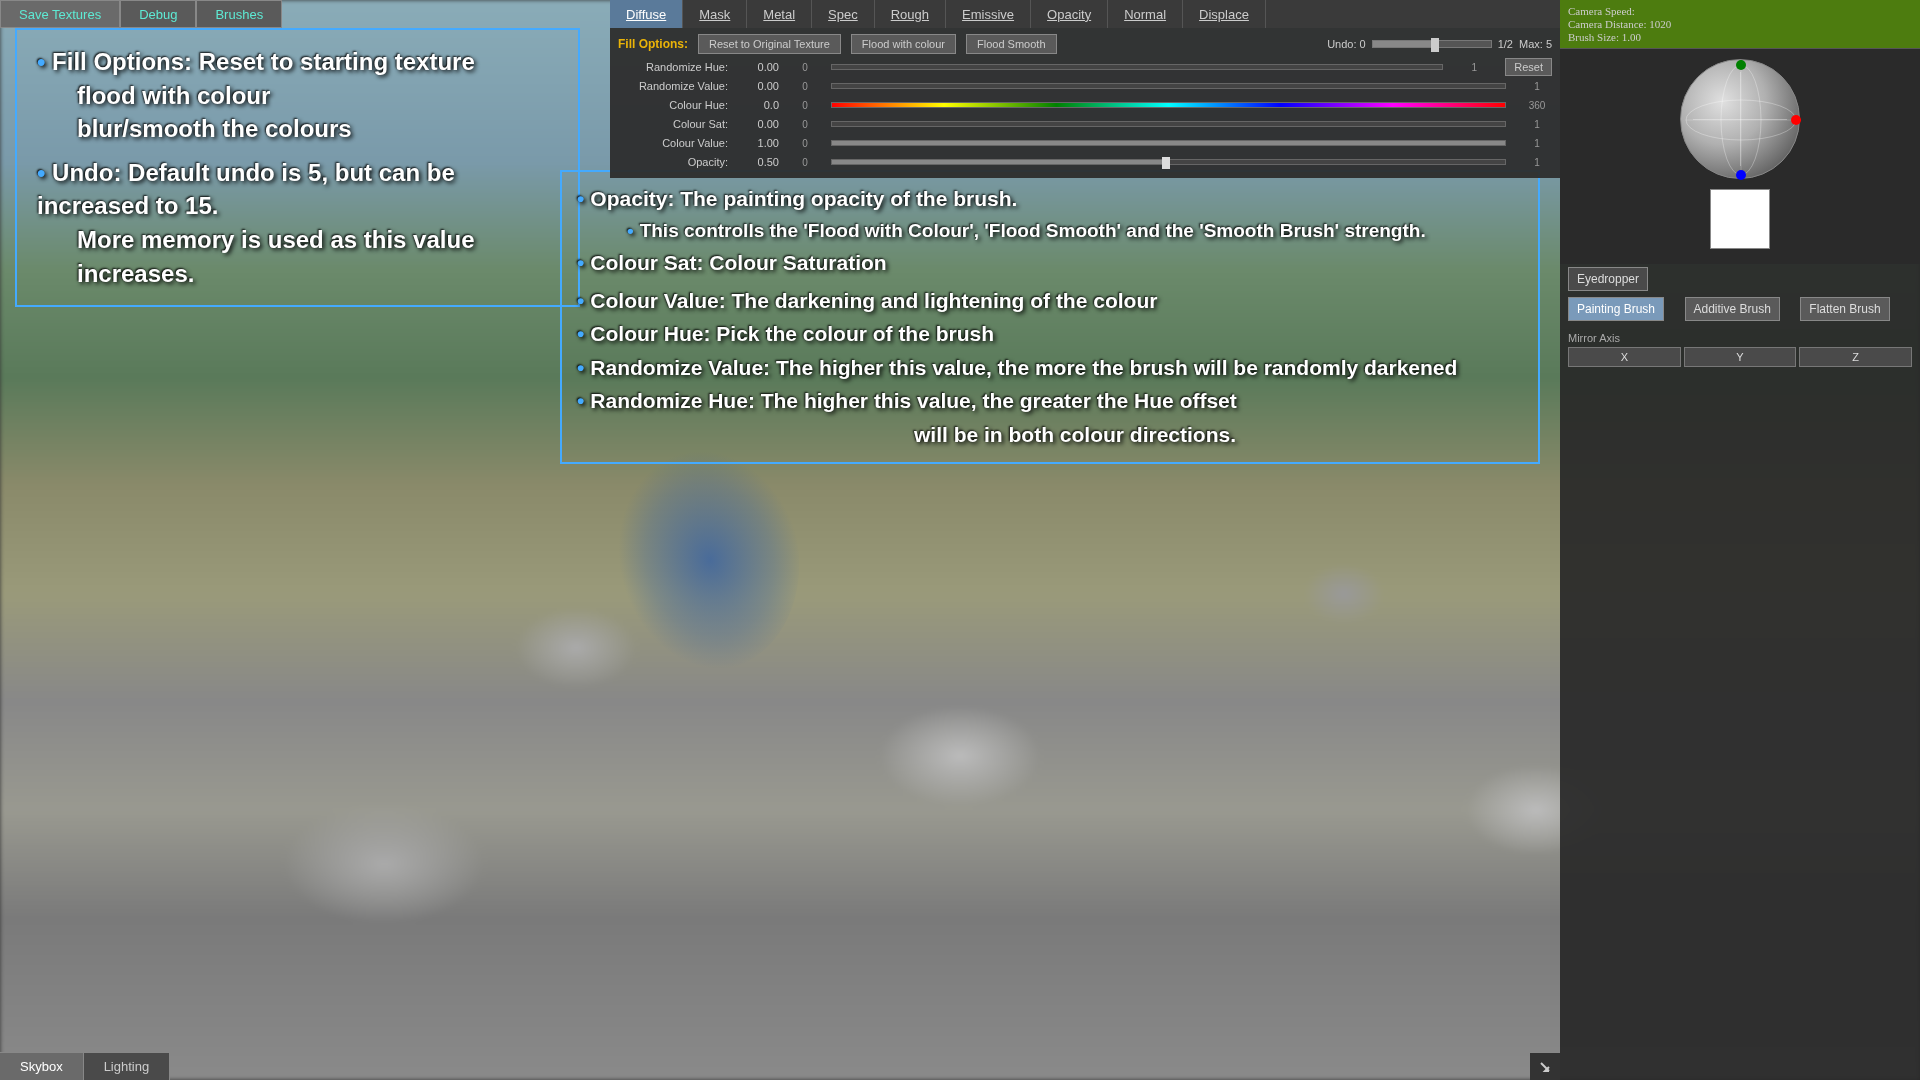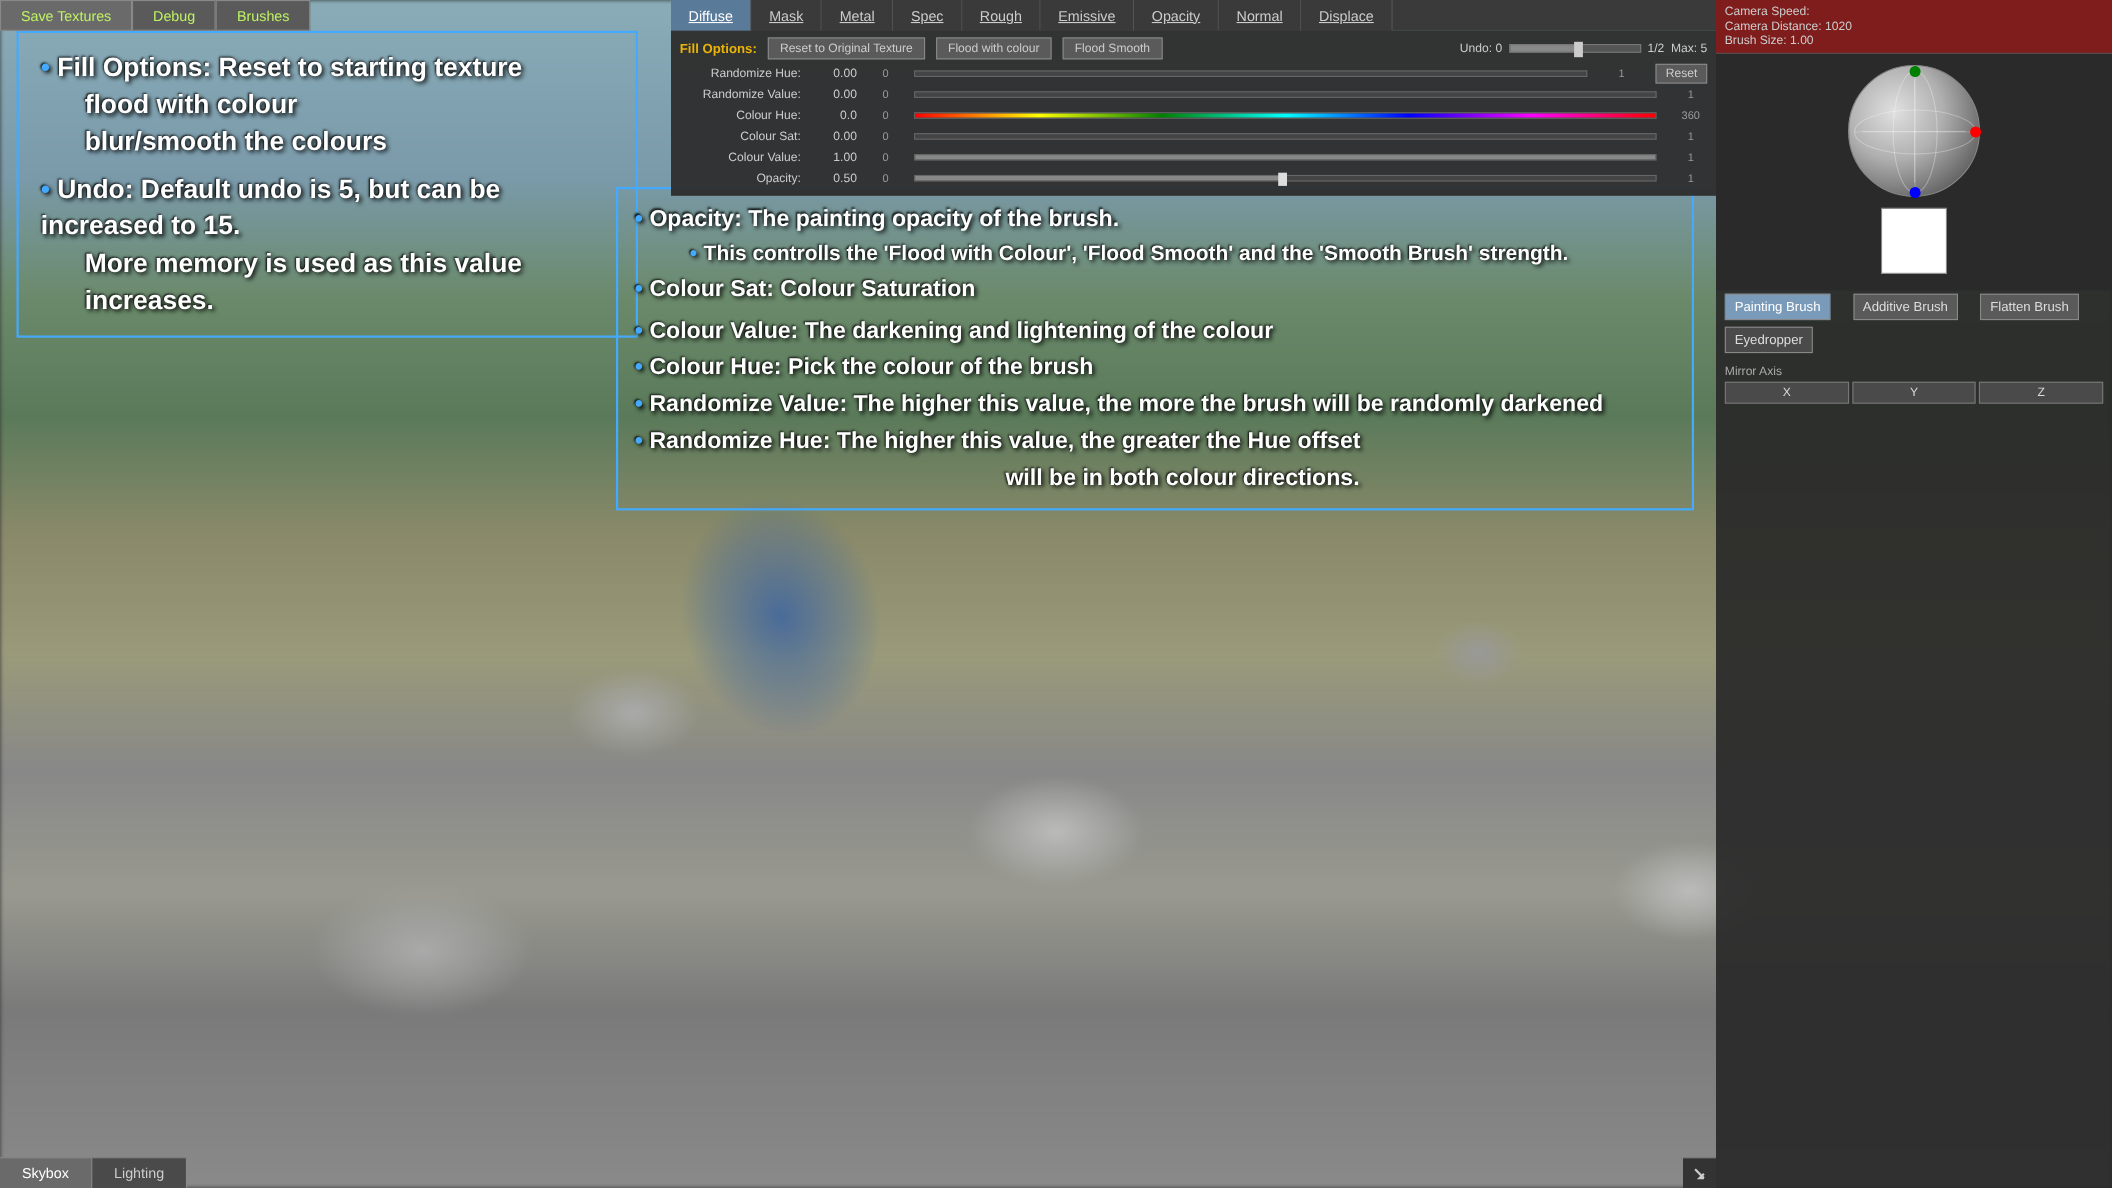--- a/index.html
+++ b/index.html
@@ -66,21 +66,21 @@
       width: 610px;
       height: 28px;
       display: flex;
       background: transparent;
       z-index: 100;
     }
 
     .toolbar-btn {
       padding: 0 18px;
       background: #5a5a5a;
-      color: #bef264;
+      color: #5eead4;
       font-size: 13px;
       border: 1px solid #888;
       cursor: pointer;
       display: flex;
       align-items: center;
       justify-content: center;
       white-space: nowrap;
     }
 
     .toolbar-btn:first-child {
@@ -126,21 +126,22 @@
       z-index: 100;
       display: flex;
       flex-direction: column;
     }
 
     #camera-info {
       padding: 4px 8px;
       font-size: 11px;
       color: #ccc;
       border-bottom: 1px solid #555;
-      background: #7f1d1d;
+      background: #4d7c0f;
+      font-family: Liberation Serif, serif;
     }
 
     #camera-info div {
       margin: 1px 0;
     }
 
     #sphere-container {
       display: flex;
       justify-content: center;
       padding: 10px;
@@ -623,27 +624,27 @@
           <line x1="60" y1="5" x2="60" y2="-10" stroke="green" stroke-width="2"></line>
 
           <circle cx="60" cy="115" r="5" fill="blue"></circle>
         </svg>
       </div>
       <div id="color-swatch"></div>
     </div>
   </div>
 
   <div>
+    <button id="eyedropper-btn">Eyedropper</button>
+  </div>
+
+  <div>
     <button class="right-panel-btn active">Painting Brush</button>
     <button class="right-panel-btn">Additive Brush</button>
     <button class="right-panel-btn">Flatten Brush</button>
-  </div>
-
-  <div>
-    <button id="eyedropper-btn">Eyedropper</button>
   </div>
 
   <div id="mirror-axis-label">Mirror Axis</div>
   <div class="mirror-axis-btns">
     <button class="axis-btn">X</button>
     <button class="axis-btn">Y</button>
     <button class="axis-btn">Z</button>
   </div>
 </div>
 

